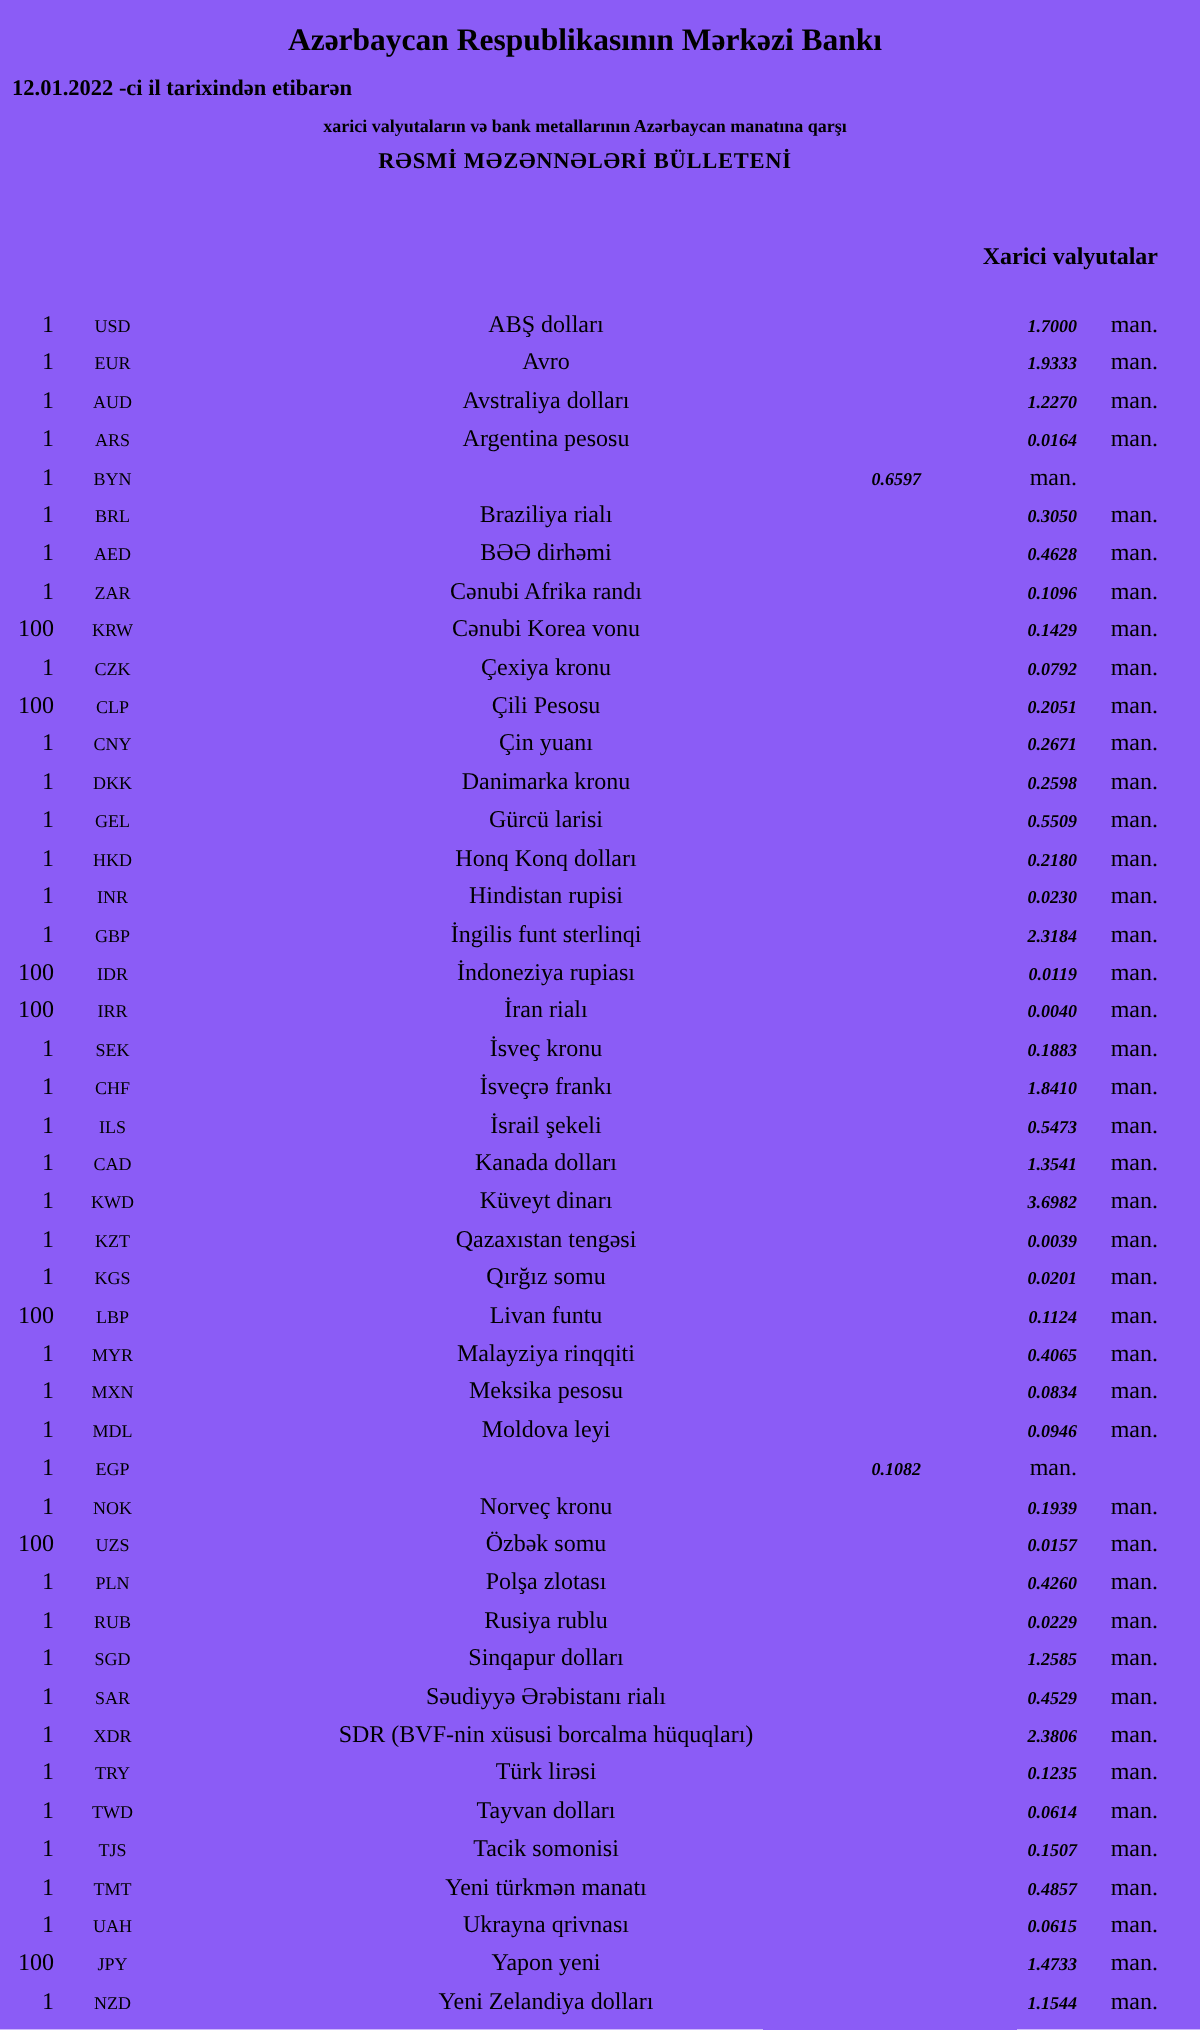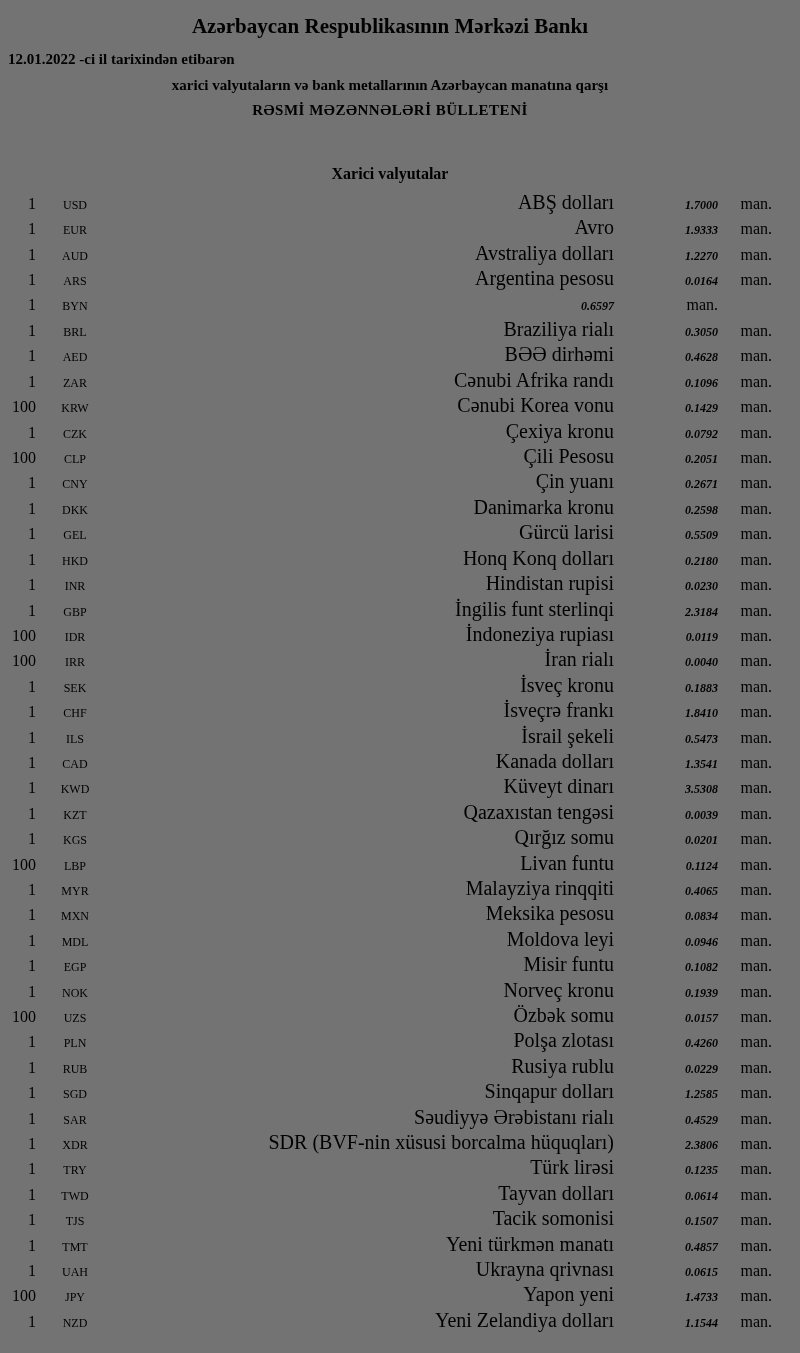--- a/index.html
+++ b/index.html
@@ -7,54 +7,54 @@
     padding: 0;
     background: #ffffff;
     color: #000000;
     font-family: "Liberation Serif", "DejaVu Serif", serif;
   }
   .page {
     width: 800px;
     height: 1353px;
     box-sizing: border-box;
     padding: 10px 28px 8px 8px;
-    background: #737373;
+    background: #8b5cf6;
     overflow: hidden;
   }
   .hdr-title {
     text-align: center;
     font-weight: bold;
     font-size: 21px;
     margin-top: 4px;
   }
   .hdr-date {
     text-align: left;
     font-weight: bold;
     font-size: 15px;
     margin-top: 12px;
   }
   .hdr-sub {
     text-align: center;
     font-weight: bold;
-    font-size: 15px;
+    font-size: 12px;
     margin-top: 9px;
   }
   .hdr-bulletin {
     text-align: center;
     font-weight: bold;
     font-size: 15px;
     margin-top: 8px;
     letter-spacing: 0.5px;
   }
   .section-title {
-    text-align: center;
+    text-align: right;
     font-weight: bold;
     font-size: 16px;
     margin-top: 46px;
-    margin-bottom: 7px;
+    margin-bottom: 23px;
   }
   .rates-table {
     margin-top: 0;
   }
   .rate-row {
     display: grid;
     grid-template-columns: 28px 62px 1fr 96px 46px;
     column-gap: 8px;
     align-items: baseline;
     height: 25.42px;
@@ -63,22 +63,22 @@
   }
   .cell-nominal {
     text-align: right;
     font-size: 16px;
   }
   .cell-code {
     text-align: center;
     font-size: 12px;
   }
   .cell-name {
-    text-align: right;
-    font-size: 20px;
+    text-align: center;
+    font-size: 16px;
     white-space: nowrap;
     overflow: hidden;
   }
   .cell-rate {
     text-align: right;
     font-weight: bold;
     font-style: italic;
     font-size: 12px;
   }
   .cell-unit {
@@ -280,21 +280,21 @@
       <span class="cell-code">CAD</span>
       <span class="cell-name">Kanada dolları</span>
       <span class="cell-rate">1.3541</span>
       <span class="cell-unit">man.</span>
     </div>
 
     <div class="rate-row">
       <span class="cell-nominal">1</span>
       <span class="cell-code">KWD</span>
       <span class="cell-name">Küveyt dinarı</span>
-      <span class="cell-rate">3.5308</span>
+      <span class="cell-rate">3.6982</span>
       <span class="cell-unit">man.</span>
     </div>
 
     <div class="rate-row">
       <span class="cell-nominal">1</span>
       <span class="cell-code">KZT</span>
       <span class="cell-name">Qazaxıstan tengəsi</span>
       <span class="cell-rate">0.0039</span>
       <span class="cell-unit">man.</span>
     </div>
@@ -335,21 +335,20 @@
       <span class="cell-nominal">1</span>
       <span class="cell-code">MDL</span>
       <span class="cell-name">Moldova leyi</span>
       <span class="cell-rate">0.0946</span>
       <span class="cell-unit">man.</span>
     </div>
 
     <div class="rate-row">
       <span class="cell-nominal">1</span>
       <span class="cell-code">EGP</span>
-      <span class="cell-name">Misir funtu</span>
       <span class="cell-rate">0.1082</span>
       <span class="cell-unit">man.</span>
     </div>
 
     <div class="rate-row">
       <span class="cell-nominal">1</span>
       <span class="cell-code">NOK</span>
       <span class="cell-name">Norveç kronu</span>
       <span class="cell-rate">0.1939</span>
       <span class="cell-unit">man.</span>

